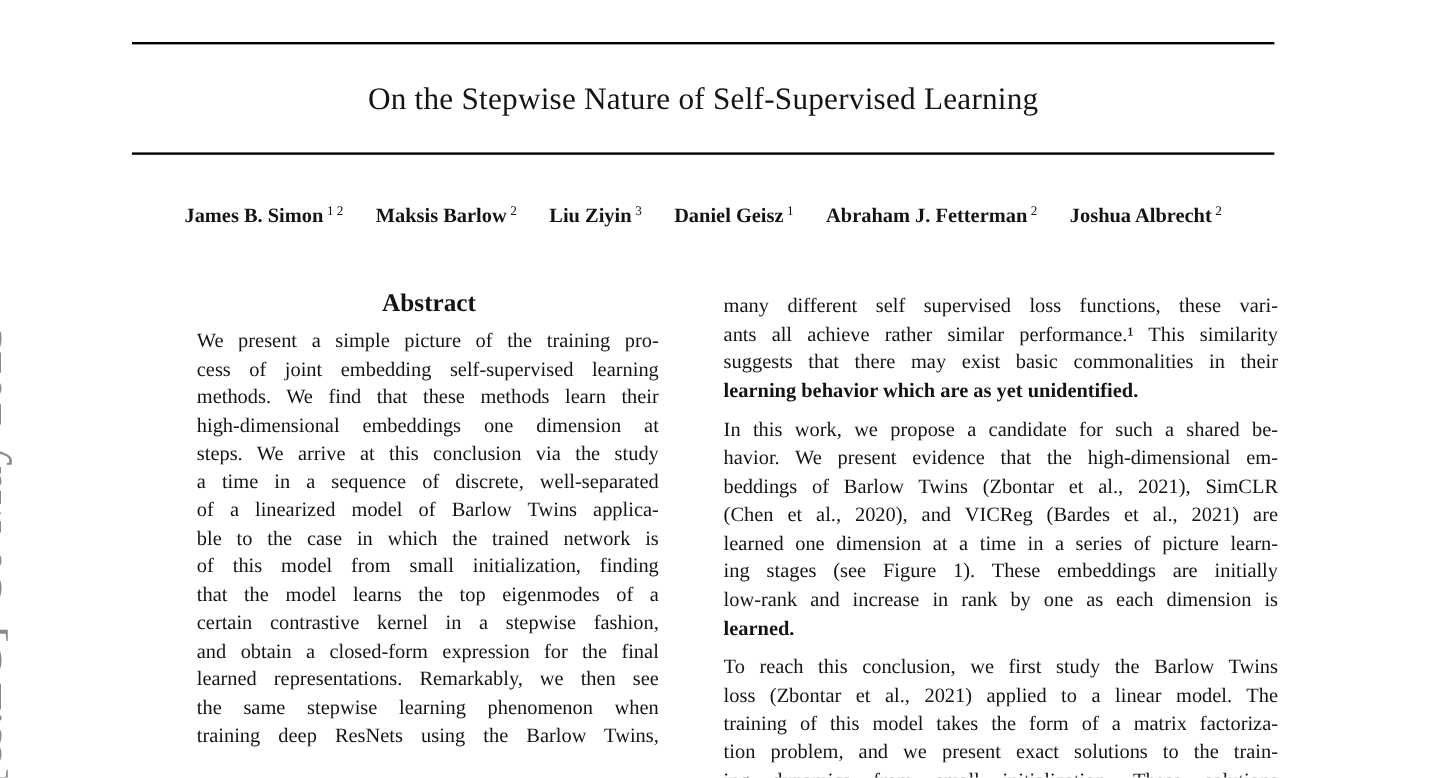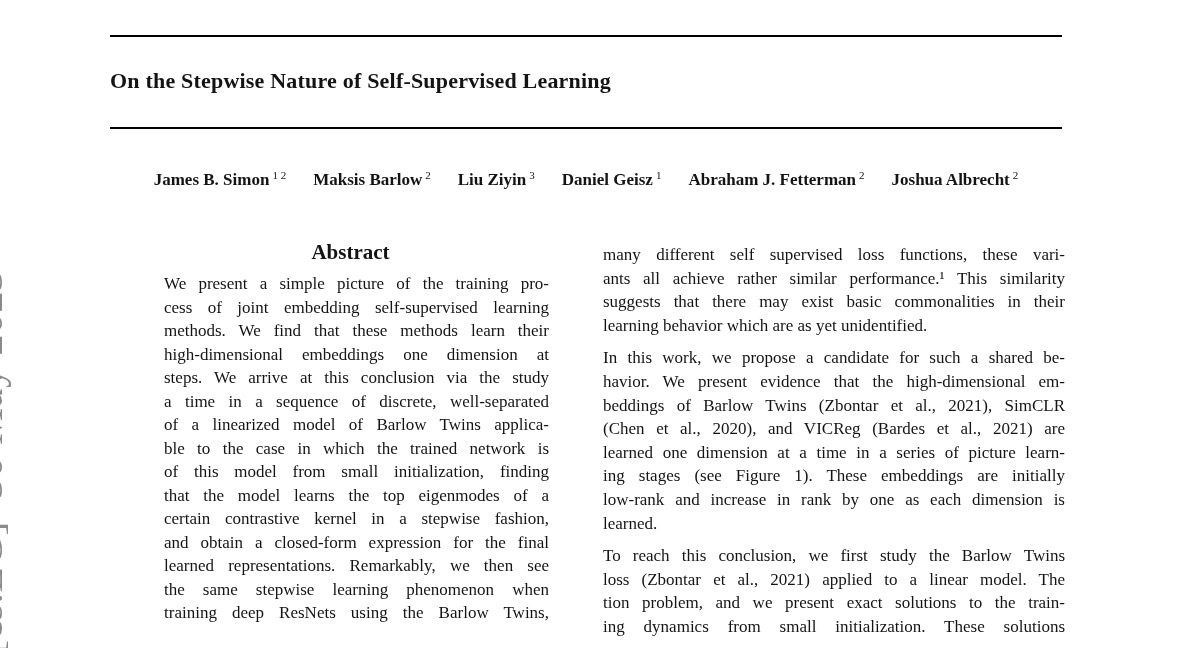--- a/index.html
+++ b/index.html
@@ -16,23 +16,23 @@
     height: 2px;
     background: #000;
   }
   #rule-top { top: 35px; }
   #rule-mid { top: 127px; }
   .paper-title {
     position: absolute;
     left: 110px;
     top: 68px;
     width: 952px;
-    text-align: left;
-    font-size: 22px;
-    font-weight: bold;
+    text-align: center;
+    font-size: 26px;
+    font-weight: normal;
     letter-spacing: 0.2px;
   }
   .authors {
     position: absolute;
     left: 80px;
     top: 170px;
     width: 1012px;
     display: flex;
     justify-content: center;
     gap: 27px;
@@ -42,21 +42,21 @@
   }
   .author .sup {
     font-size: 11px;
     position: relative;
     top: -6px;
     margin-left: 3px;
     font-weight: normal;
   }
   .abstract-heading {
     position: absolute;
-    left: 158px;
+    left: 165px;
     top: 240px;
     width: 385px;
     text-align: center;
     font-size: 21px;
     font-weight: bold;
   }
   .col {
     position: absolute;
     font-size: 17px;
   }
@@ -79,20 +79,21 @@
     text-justify: inter-word;
   }
   #intro-col .line {
     line-height: 23.6px;
     height: 23.6px;
   }
   .line.par-gap { margin-top: 9px; }
   .line.par-end {
     text-align: left;
     text-align-last: left;
+    font-weight: bold;
   }
   .arxiv-stamp {
     position: absolute;
     left: 12px;
     bottom: -6px;
     transform-origin: 0 100%;
     transform: rotate(-90deg);
     font-size: 42px;
     color: #8a8a8a;
     white-space: pre;
@@ -159,15 +160,16 @@
     <div class="line par-gap">In this work, we propose a candidate for such a shared be-</div>
     <div class="line">havior. We present evidence that the high-dimensional em-</div>
     <div class="line">beddings of Barlow Twins (Zbontar et al., 2021), SimCLR</div>
     <div class="line">(Chen et al., 2020), and VICReg (Bardes et al., 2021) are</div>
     <div class="line">learned one dimension at a time in a series of picture learn-</div>
     <div class="line">ing stages (see Figure 1). These embeddings are initially</div>
     <div class="line">low-rank and increase in rank by one as each dimension is</div>
     <div class="line par-end">learned.</div>
     <div class="line par-gap">To reach this conclusion, we first study the Barlow Twins</div>
     <div class="line">loss (Zbontar et al., 2021) applied to a linear model. The</div>
+    <div class="line">training of this model takes the form of a matrix factoriza-</div>
     <div class="line">tion problem, and we present exact solutions to the train-</div>
     <div class="line">ing dynamics from small initialization. These solutions</div>
   </div>
 
 </body></html>

